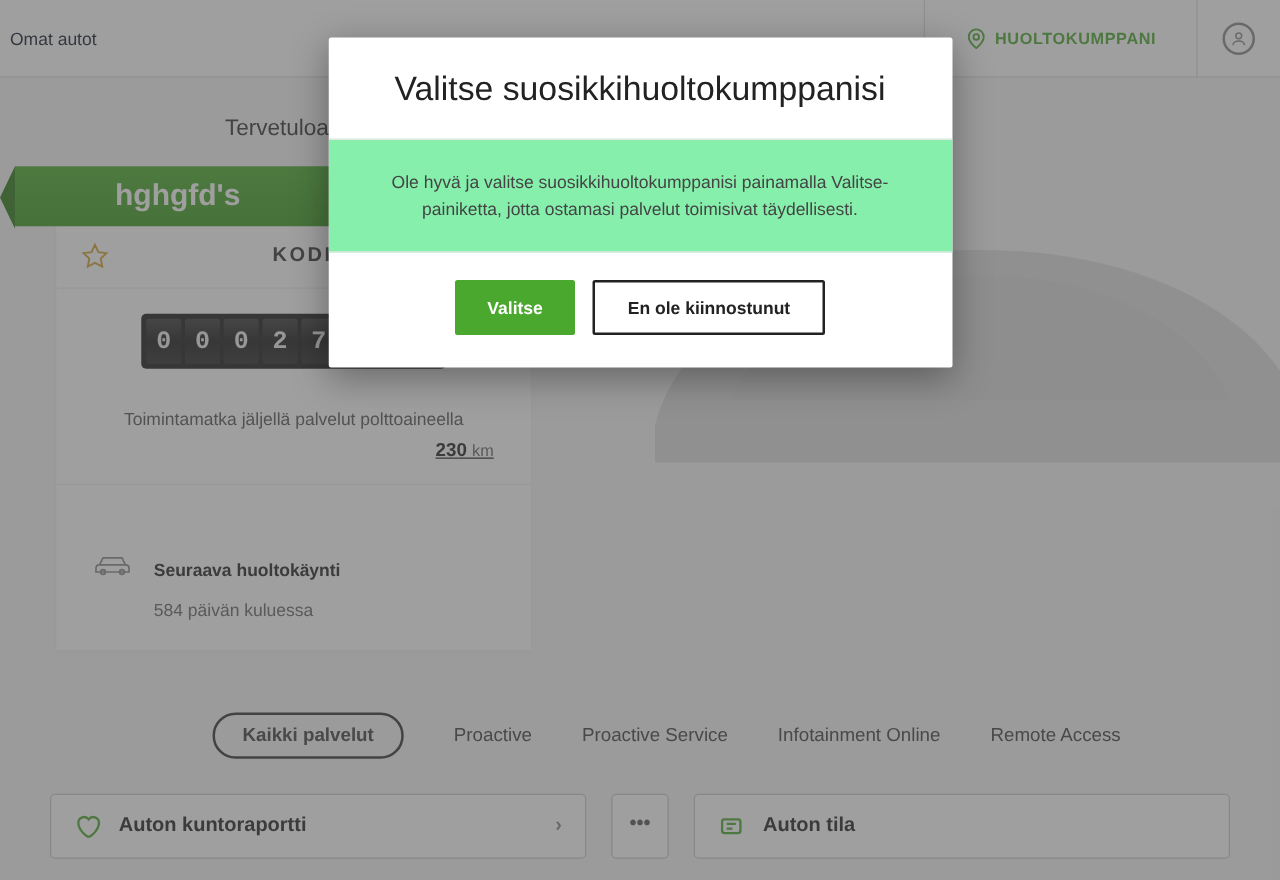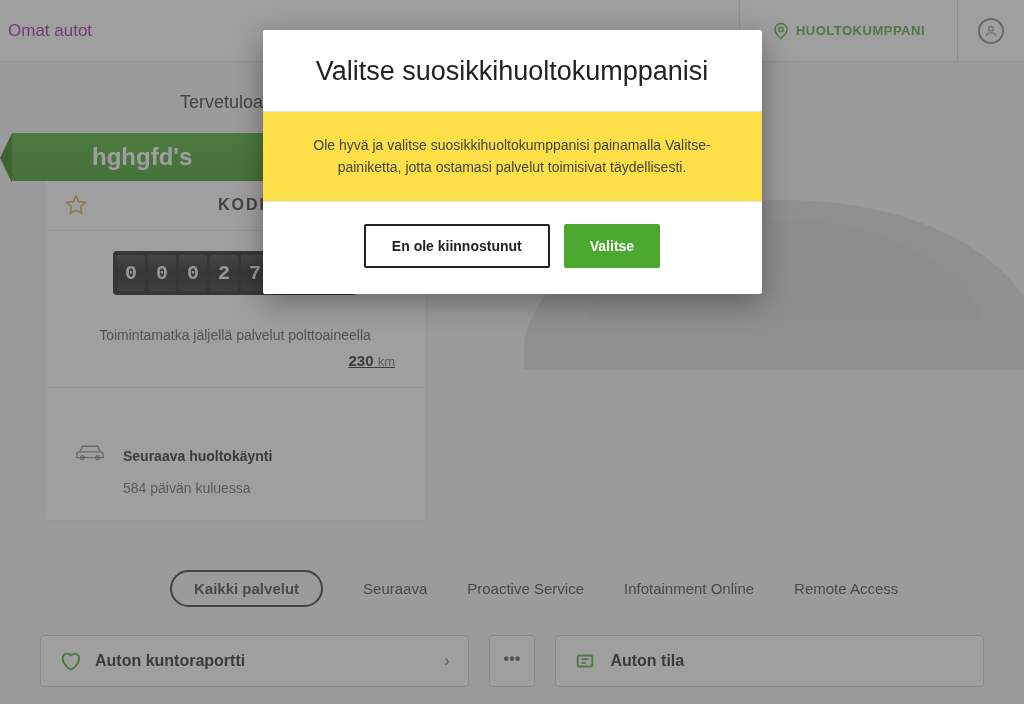--- a/index.html
+++ b/index.html
@@ -16,22 +16,22 @@
   .topbar {
     height: 62px;
     background: #fff;
     border-bottom: 1px solid #ddd;
     display: flex;
     align-items: center;
     justify-content: space-between;
     padding: 0 20px 0 0;
   }
   .topbar-left {
-    font-size: 17px;
-    color: #a21caf;
+    font-size: 14px;
+    color: #0f172a;
     padding-left: 8px;
   }
   .topbar-right {
     display: flex;
     align-items: center;
     gap: 20px;
   }
   .partner-link {
     color: #4ba82e;
     font-weight: 700;
@@ -245,21 +245,21 @@
     overflow: hidden;
   }
   .modal-title {
     font-size: 27px;
     font-weight: 400;
     text-align: center;
     padding: 26px 20px 24px;
     color: #222;
   }
   .modal-body {
-    background: #fde047;
+    background: #86efac;
     border-top: 1px solid #e5e5e5;
     border-bottom: 1px solid #e5e5e5;
     padding: 22px 34px;
     text-align: center;
     font-size: 14px;
     color: #444;
     line-height: 1.6;
   }
   .modal-actions {
     display: flex;
@@ -356,21 +356,21 @@
     </div>
   </div>
 
   <svg class="car-silhouette" viewBox="0 0 560 280">
     <path d="M20 200 C 40 120, 140 60, 280 60 C 420 60, 520 120, 540 200 L 540 230 L 20 230 Z" fill="#c9c9c9"></path>
     <path d="M80 180 C 110 110, 200 80, 280 80 C 360 80, 450 110, 480 180 Z" fill="#bfbfbf"></path>
   </svg>
 
   <div class="tabs">
     <span class="tab active">Kaikki palvelut</span>
-    <span class="tab">Seuraava</span>
+    <span class="tab">Proactive</span>
     <span class="tab">Proactive Service</span>
     <span class="tab">Infotainment Online</span>
     <span class="tab">Remote Access</span>
   </div>
 
   <div class="bottom-cards">
     <div class="bcard">
       <svg width="22" height="22" viewBox="0 0 24 24" fill="none" stroke="#4ba82e" stroke-width="2">
           <path d="M12 21s-8-5-8-12a5 5 0 0 1 9-3 5 5 0 0 1 9 3c0 7-8 12-8 12z"></path>
         </svg>
@@ -386,17 +386,17 @@
       <span>Auton tila</span>
     </div>
   </div>
 </div>
 
 <div class="overlay">
   <div class="modal">
     <div class="modal-title">Valitse suosikkihuoltokumppanisi</div>
     <div class="modal-body">Ole hyvä ja valitse suosikkihuoltokumppanisi painamalla Valitse-painiketta, jotta ostamasi palvelut toimisivat täydellisesti.</div>
     <div class="modal-actions">
+      <button class="btn btn-primary">Valitse</button>
       <button class="btn btn-outline">En ole kiinnostunut</button>
-      <button class="btn btn-primary">Valitse</button>
     </div>
   </div>
 </div>
 
 </body></html>

